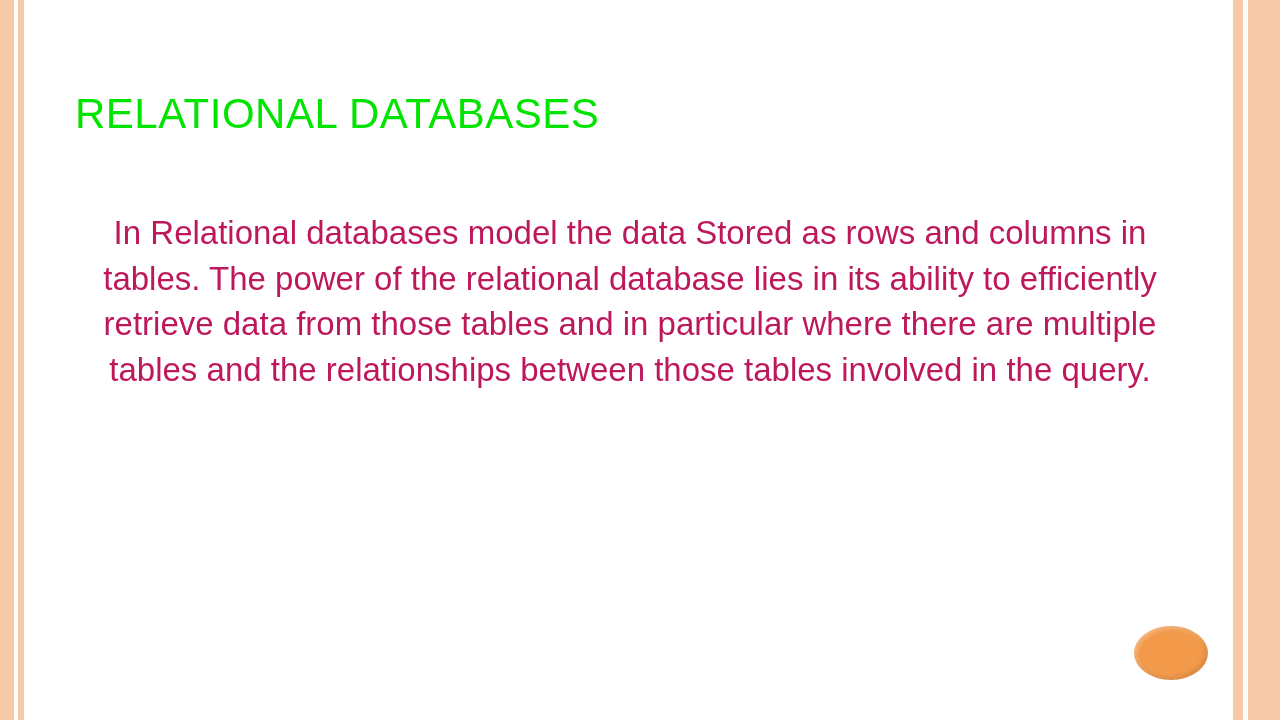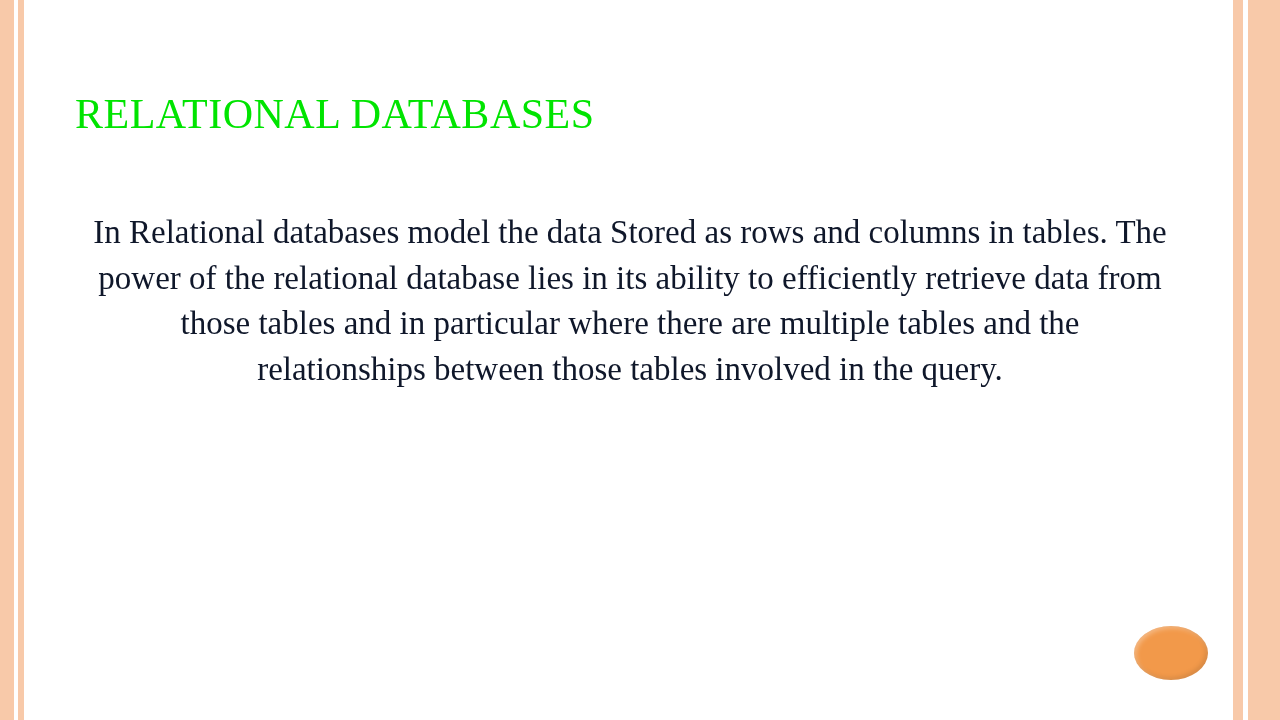--- a/index.html
+++ b/index.html
@@ -1,15 +1,15 @@
 <!DOCTYPE html>
 <html><head>
 <meta charset="utf-8">
 <style>
-  * { margin: 0; padding: 0; box-sizing: border-box; font-family: Liberation Serif, serif; }
+  * { margin: 0; padding: 0; box-sizing: border-box; }
   html, body { width: 1280px; height: 720px; overflow: hidden; }
   body {
     font-family: Arial, Helvetica, sans-serif;
     background: #ffffff;
     position: relative;
   }
   .stripe-outer-left {
     position: absolute;
     left: 0; top: 0;
     width: 14px; height: 720px;
@@ -52,21 +52,21 @@
     width: 1110px;
   }
   .title {
     color: #00e400;
     font-size: 42px;
     font-weight: 400;
     letter-spacing: 0.5px;
     margin-bottom: 72px;
   }
   .body-text {
-    color: #0f172a;
+    color: #be185d;
     font-size: 33px;
     font-weight: 400;
     line-height: 1.38;
     text-align: center;
     padding: 0 18px;
   }
   .badge {
     position: absolute;
     right: 72px;
     bottom: 40px;

